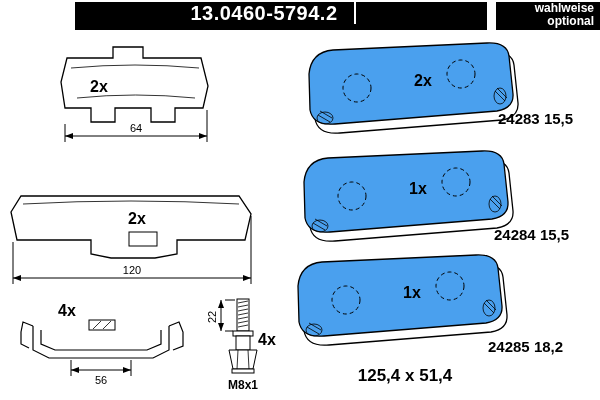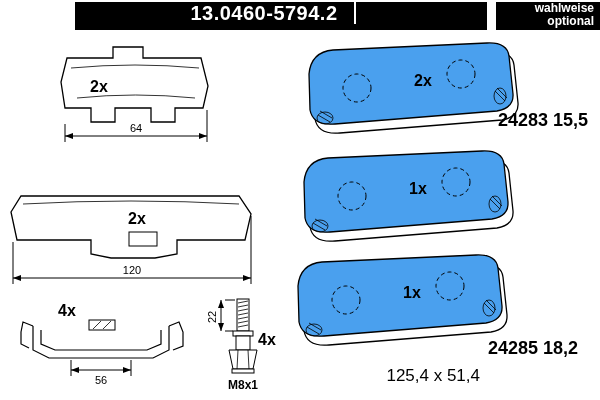--- a/index.html
+++ b/index.html
@@ -18,23 +18,23 @@
   svg text{font-family:"Liberation Sans",sans-serif;fill:#000;}
   .qty{font-size:16px;font-weight:bold;}
   .dim{font-size:11px;}
   .thread{font-size:12px;font-weight:bold;}
   .ol{fill:#fff;stroke:#000;stroke-width:1.3;}
   .ln{fill:none;stroke:#000;stroke-width:1.2;}
   .thin{fill:none;stroke:#000;stroke-width:.8;}
   .dimln{stroke:#000;stroke-width:1;}
   .arrow{fill:#000;stroke:none;}
   .dash{fill:none;stroke:#000;stroke-width:1;stroke-dasharray:4 3;}
-  .partnum{position:absolute;font-weight:bold;font-size:18px;white-space:nowrap;}
-  .overall{position:absolute;left:330px;top:366px;width:150px;text-align:right;
-           font-weight:normal;font-size:17px;}
+  .partnum{position:absolute;font-weight:bold;font-size:15px;white-space:nowrap;}
+  .overall{position:absolute;left:330px;top:366px;width:150px;text-align:center;
+           font-weight:bold;font-size:17px;}
 </style>
 </head>
 <body>
 
 <div class="page">
 
   <div class="header-main">
     <span>13.0460-5794.2</span>
     <span class="vsep"></span>
   </div>
@@ -124,20 +124,21 @@
     </g>
     <path stroke="#000" stroke-width="1.3" d="M14,36 Q16,14 38,12 L192,5 Q212,4 214,18 L218,56 Q219,70 202,73 L40,86 Q18,88 15,72 Z" fill="#4aa0ee"></path>
     <circle class="dash" cx="62" cy="50" r="14"></circle>
     <circle class="dash" cx="166" cy="36" r="14"></circle>
     <ellipse class="thin" cx="30" cy="80" rx="8" ry="6"></ellipse>
     <path class="thin" d="M23,77 L35,84 M25,73 L37,80"></path>
     <ellipse class="thin" cx="205" cy="58" rx="6" ry="8"></ellipse>
     <path class="thin" d="M200,53 L210,63 M202,50 L212,60"></path>
     <text class="qty" x="128" y="48" text-anchor="middle">1x</text>
   </svg>
+  <div class="partnum" style="left:494px;top:226px">24284 15,5</div>
 
   <svg class="draw" style="left:284px;top:250px" width="230" height="108" viewBox="0 0 230 108">
     <g transform="translate(5,9)">
       <path class="ol" d="M14,36 Q16,14 38,12 L192,5 Q212,4 214,18 L218,56 Q219,70 202,73 L40,86 Q18,88 15,72 Z"></path>
     </g>
     <path stroke="#000" stroke-width="1.3" d="M14,36 Q16,14 38,12 L192,5 Q212,4 214,18 L218,56 Q219,70 202,73 L40,86 Q18,88 15,72 Z" fill="#4aa0ee"></path>
     <circle class="dash" cx="62" cy="50" r="14"></circle>
     <circle class="dash" cx="166" cy="36" r="14"></circle>
     <ellipse class="thin" cx="30" cy="80" rx="8" ry="6"></ellipse>
     <path class="thin" d="M23,77 L35,84 M25,73 L37,80"></path>

